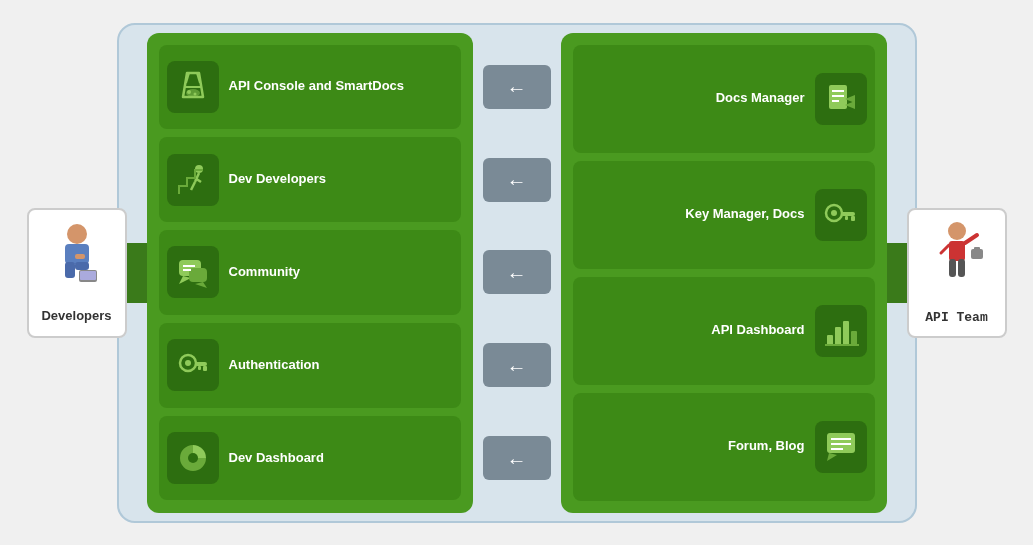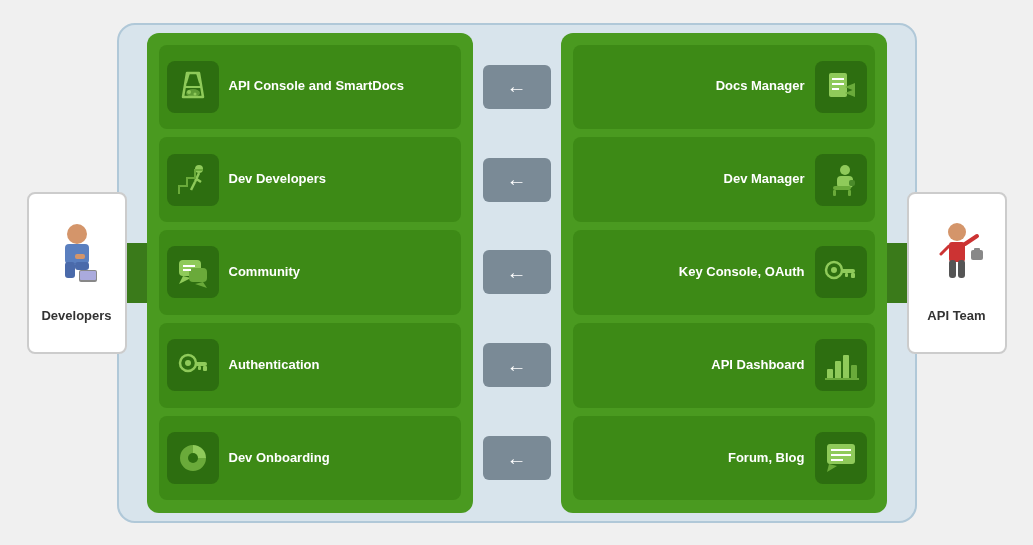--- a/index.html
+++ b/index.html
@@ -56,32 +56,32 @@
       background: #3a7a1a;
       z-index: 2;
     }
 
     
     .person-box {
       position: absolute;
       top: 50%;
       transform: translateY(-50%);
       width: 100px;
-      height: 162px;
+      height: 130px;
       background: white;
       border: 2px solid #ccc;
       border-radius: 8px;
       display: flex;
       flex-direction: column;
       align-items: center;
       justify-content: center;
       z-index: 5;
     }
     .person-box.left { left: 0; }
-    .person-box.right { right: 0; }
+    .person-box.right { right: 0; font-family: Liberation Mono, monospace; }
 
     .person-icon {
       font-size: 48px;
       margin-bottom: 5px;
     }
     .person-label {
       font-size: 13px;
       font-weight: bold;
       color: #333;
       text-align: center;
@@ -284,21 +284,21 @@
       </div>
 
       <div class="panel-row">
         <div class="icon-box">
           <svg class="svg-icon" viewBox="0 0 36 36" xmlns="http://www.w3.org/2000/svg">
             <path d="M18,18 L18,5 A13,13 0 0,1 31,18 Z" fill="#8fca5a"></path>
             <path d="M18,18 L31,18 A13,13 0 1,1 18,5 Z" fill="#6aaa3a"></path>
             <circle cx="18" cy="18" r="5" fill="#2d6e10"></circle>
           </svg>
         </div>
-        <div class="row-label">Dev Onboarding</div>
+        <div class="row-label">Dev Dashboard</div>
       </div>
     </div>
 
     <div class="middle-area">
       <div class="arrow-connector">
         <div class="arrow-pill">
           <span class="arrow-left">←</span>
         </div>
       </div>
       <div class="arrow-connector">
@@ -332,47 +332,32 @@
             <line x1="9" y1="10" x2="21" y2="10" stroke="white" stroke-width="2"></line>
             <line x1="9" y1="15" x2="21" y2="15" stroke="white" stroke-width="2"></line>
             <line x1="9" y1="20" x2="16" y2="20" stroke="white" stroke-width="2"></line>
             <polygon points="22,18 32,14 32,22" fill="#6aaa3a"></polygon>
             <polygon points="22,24 32,20 32,28" fill="#6aaa3a"></polygon>
           </svg>
         </div>
         <div class="row-label">Docs Manager</div>
       </div>
 
-      <div class="panel-row right-row">
-        <div class="icon-box">
-          <svg class="svg-icon" viewBox="0 0 36 36" xmlns="http://www.w3.org/2000/svg">
-            <circle cx="22" cy="8" r="5" fill="#8fca5a"></circle>
-            <rect x="14" y="14" width="16" height="12" rx="4" fill="#8fca5a"></rect>
-
-            <rect x="10" y="24" width="18" height="4" rx="2" fill="#6aaa3a"></rect>
-            <rect x="10" y="28" width="3" height="6" rx="1" fill="#6aaa3a"></rect>
-            <rect x="25" y="28" width="3" height="6" rx="1" fill="#6aaa3a"></rect>
-
-            <rect x="26" y="18" width="6" height="6" rx="2" fill="#4a8a2a"></rect>
-          </svg>
-        </div>
-        <div class="row-label">Dev Manager</div>
-      </div>
 
       <div class="panel-row right-row">
         <div class="icon-box">
           <svg class="svg-icon" viewBox="0 0 36 36" xmlns="http://www.w3.org/2000/svg">
             <circle cx="11" cy="16" r="8" fill="none" stroke="#8fca5a" stroke-width="2.5"></circle>
             <circle cx="11" cy="16" r="3" fill="#8fca5a"></circle>
             <rect x="18" y="15" width="14" height="4" rx="2" fill="#8fca5a"></rect>
             <rect x="28" y="19" width="4" height="5" rx="1" fill="#8fca5a"></rect>
             <rect x="22" y="19" width="3" height="4" rx="1" fill="#8fca5a"></rect>
           </svg>
         </div>
-        <div class="row-label">Key Console, OAuth</div>
+        <div class="row-label">Key Manager, Docs</div>
       </div>
 
       <div class="panel-row right-row">
         <div class="icon-box">
           <svg class="svg-icon" viewBox="0 0 36 36" xmlns="http://www.w3.org/2000/svg">
             <rect x="4" y="22" width="6" height="10" rx="1" fill="#8fca5a"></rect>
             <rect x="12" y="14" width="6" height="18" rx="1" fill="#8fca5a"></rect>
             <rect x="20" y="8" width="6" height="24" rx="1" fill="#8fca5a"></rect>
             <rect x="28" y="18" width="6" height="14" rx="1" fill="#6aaa3a"></rect>
             <line x1="2" y1="32" x2="36" y2="32" stroke="#6aaa3a" stroke-width="2"></line>

